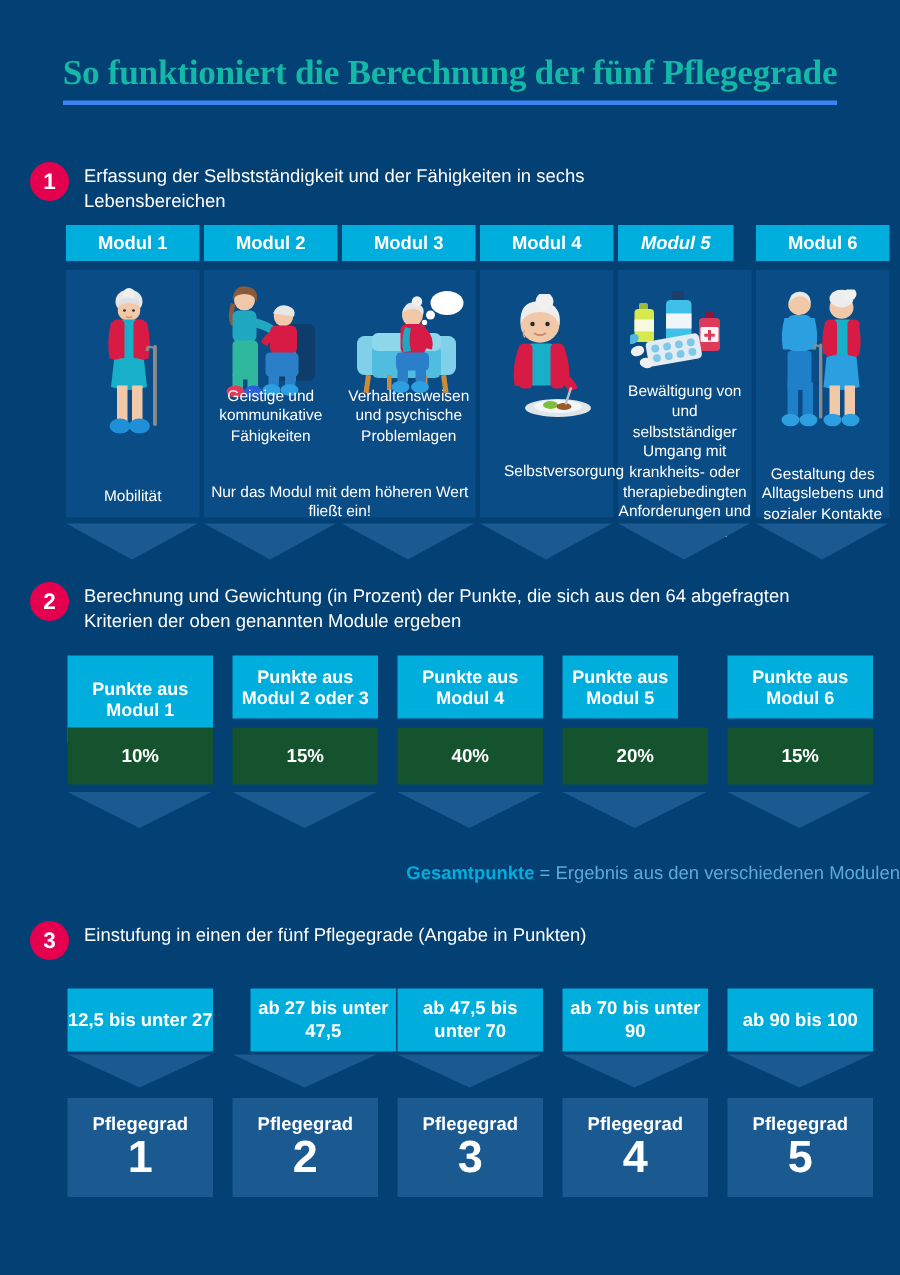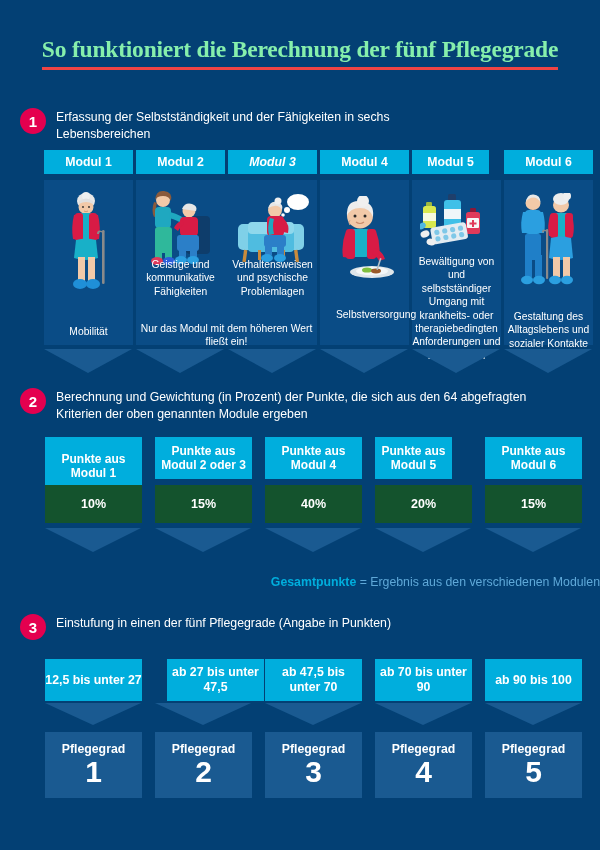--- a/index.html
+++ b/index.html
@@ -11,24 +11,24 @@
   }
   .page { position: relative; width: 600px; height: 850px; }
 
   
   .title-wrap { position: absolute; left: 0; top: 36px; width: 600px; text-align: center; }
   .title {
     display: inline-block;
     font-family: "Liberation Serif", serif;
     font-weight: bold;
     font-size: 23.5px;
-    color: #86efac;
+    color: #14b8a6;
     letter-spacing: -0.2px;
     padding-bottom: 4px;
-    border-bottom: 3px solid #ef4444;
+    border-bottom: 3px solid #3b82f6;
   }
 
   
   .step { position: absolute; display: flex; align-items: flex-start; gap: 10px; }
   .badge {
     width: 26px; height: 26px; flex: 0 0 26px;
     border-radius: 50%;
     background: #E4004F;
     color: #ffffff;
     font-size: 15px; font-weight: bold;
@@ -113,23 +113,23 @@
     <div class="title">So funktioniert die Berechnung der fünf Pflegegrade</div>
   </div>
 
   <div class="step" style="left:20px; top:108px; width:460px;">
     <div class="badge">1</div>
     <div class="step-text">Erfassung der Selbstständigkeit und der Fähigkeiten in sechs Lebensbereichen</div>
   </div>
 
   <div class="cyan-box" style="left:44px;  top:150px; width:89px; height:24px; font-size:12.3px;">Modul 1</div>
   <div class="cyan-box" style="left:136px; top:150px; width:89px; height:24px; font-size:12.3px;">Modul 2</div>
-  <div class="cyan-box" style="left:228px; top:150px; width:89px; height:24px; font-size:12.3px;font-style:italic;">Modul 3</div>
+  <div class="cyan-box" style="left:228px; top:150px; width:89px; height:24px; font-size:12.3px;">Modul 3</div>
   <div class="cyan-box" style="left:320px; top:150px; width:89px; height:24px; font-size:12.3px;">Modul 4</div>
-  <div class="cyan-box" style="left:412px; top:150px; width:77px; height:24px; font-size:12.3px;">Modul 5</div>
+  <div class="cyan-box" style="left:412px; top:150px; width:77px; height:24px; font-size:12.3px;font-style:italic;">Modul 5</div>
   <div class="cyan-box" style="left:504px; top:150px; width:89px; height:24px; font-size:12.3px;">Modul 6</div>
 
   <div class="panel" style="left:44px;  top:180px; width:89px;  height:165px;"></div>
   <div class="panel" style="left:136px; top:180px; width:181px; height:165px;"></div>
   <div class="panel" style="left:320px; top:180px; width:89px;  height:165px;"></div>
   <div class="panel" style="left:412px; top:180px; width:89px;  height:165px;"></div>
   <div class="panel" style="left:504px; top:180px; width:89px;  height:165px;"></div>
 
   <div class="panel" style="left:136px; top:180px; width:89px; height:135px; background:#0A4C86;"></div>
   <div class="panel" style="left:228px; top:180px; width:89px; height:135px; background:#0A4C86;"></div>

